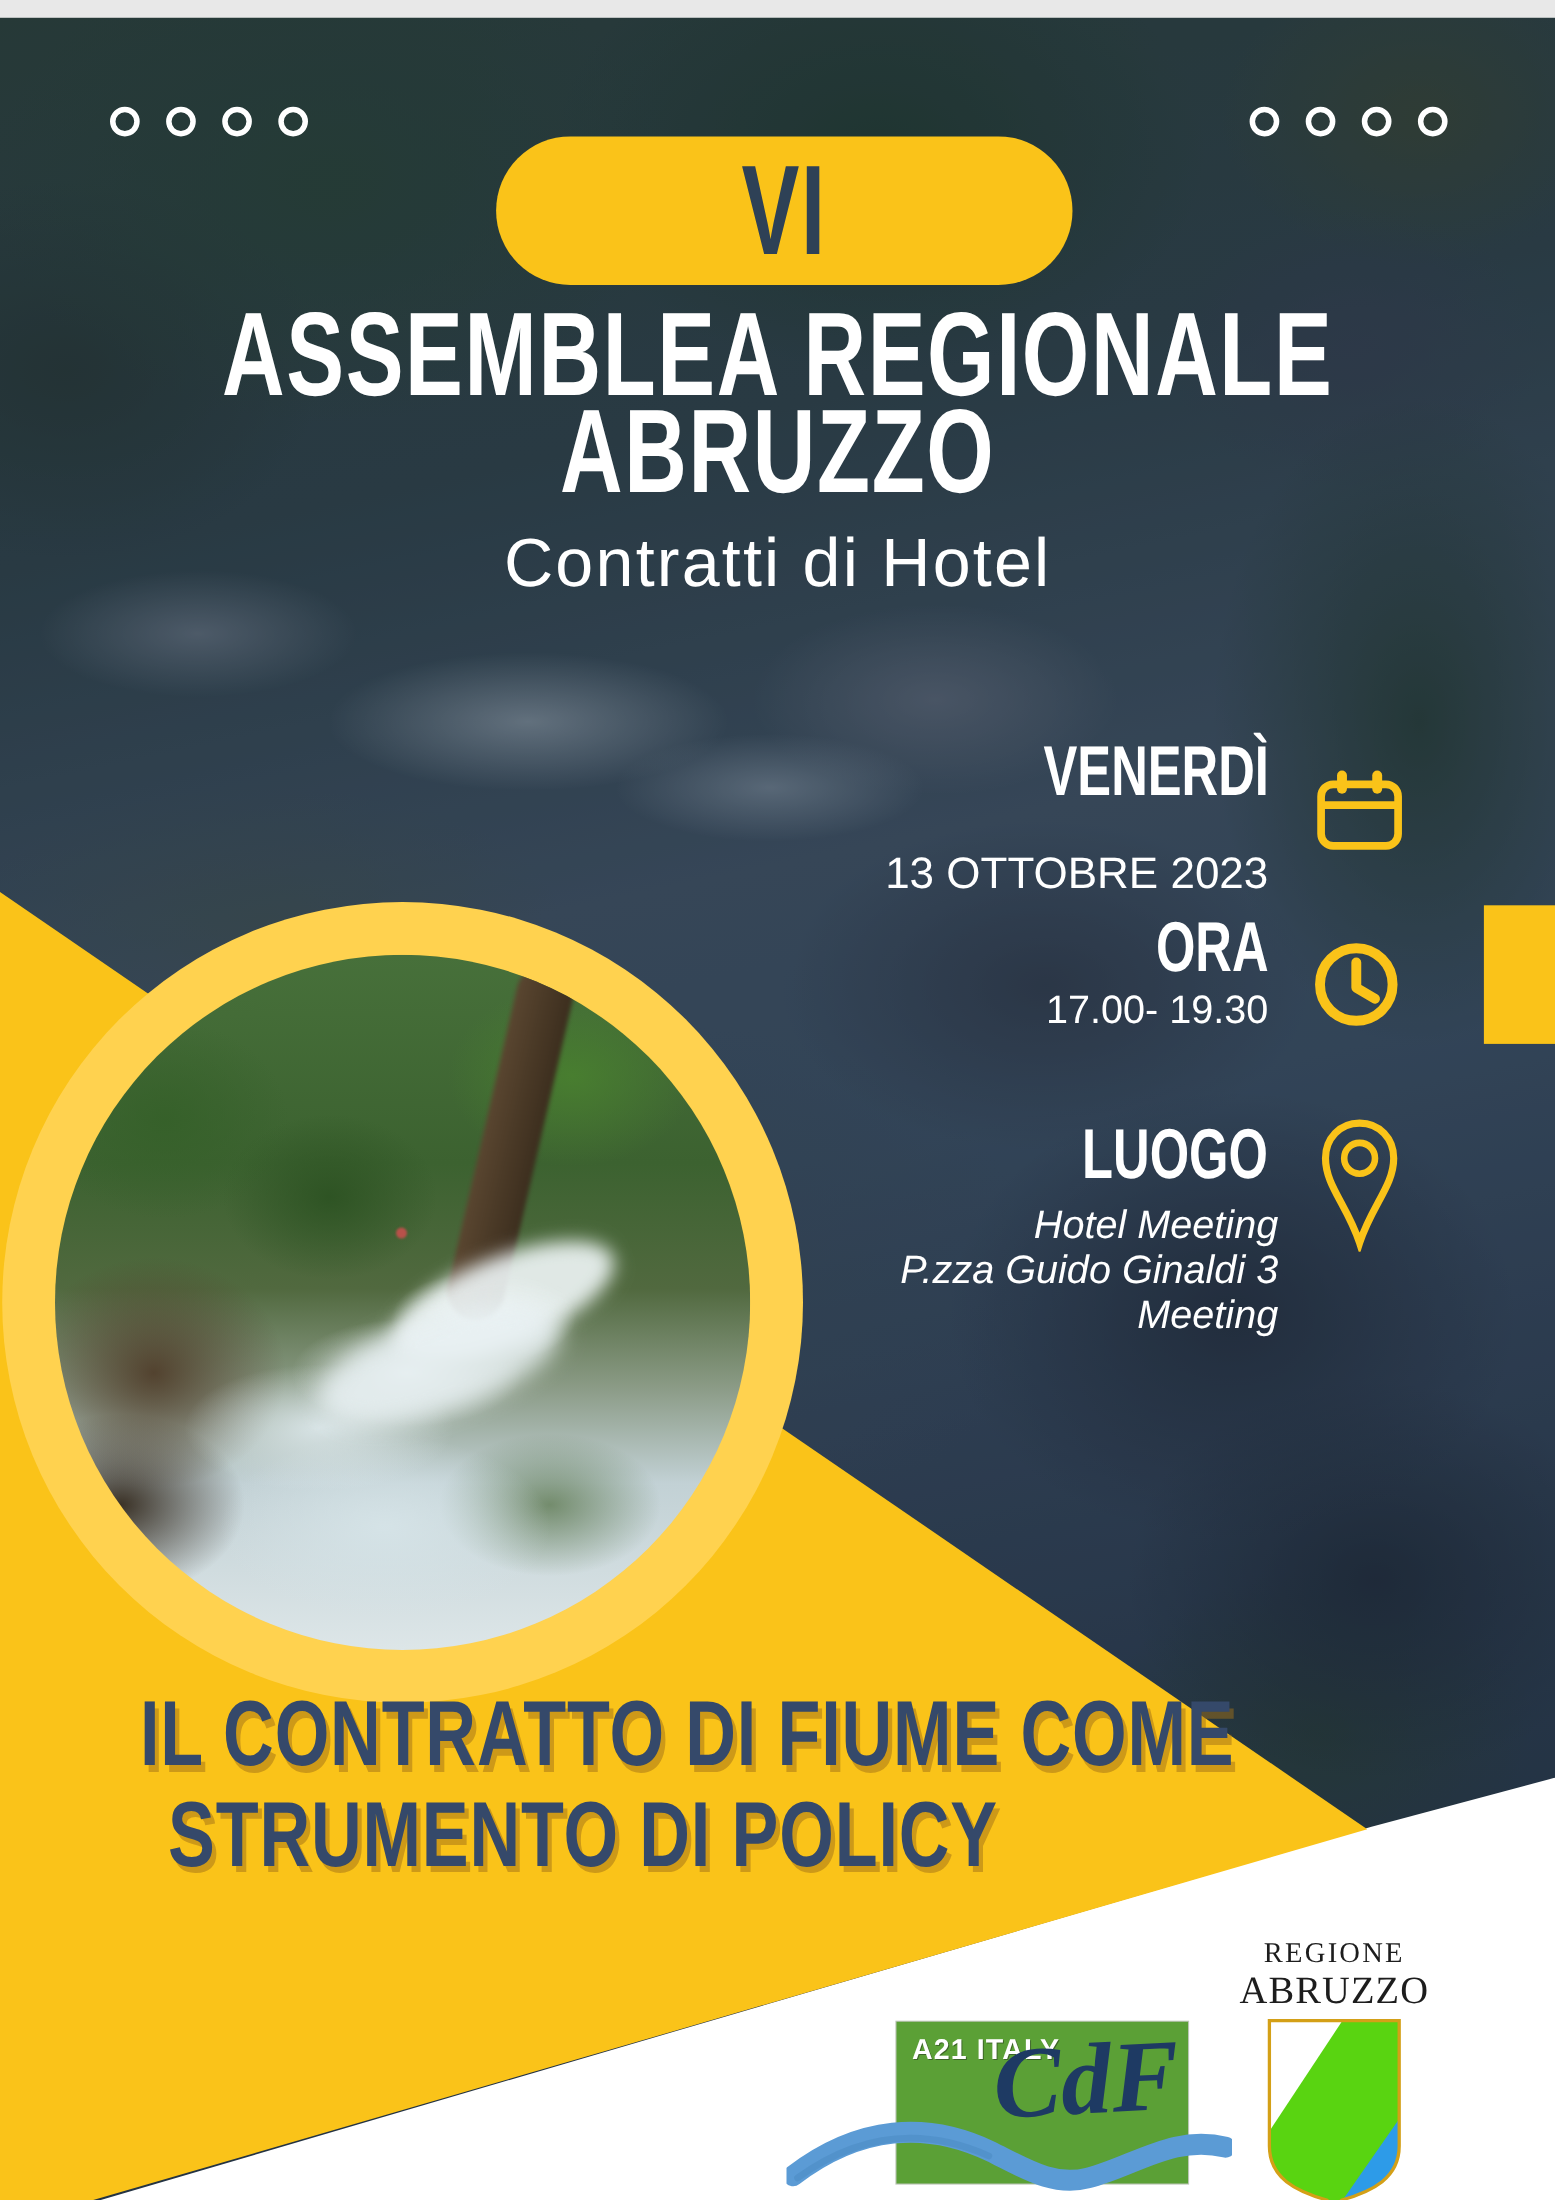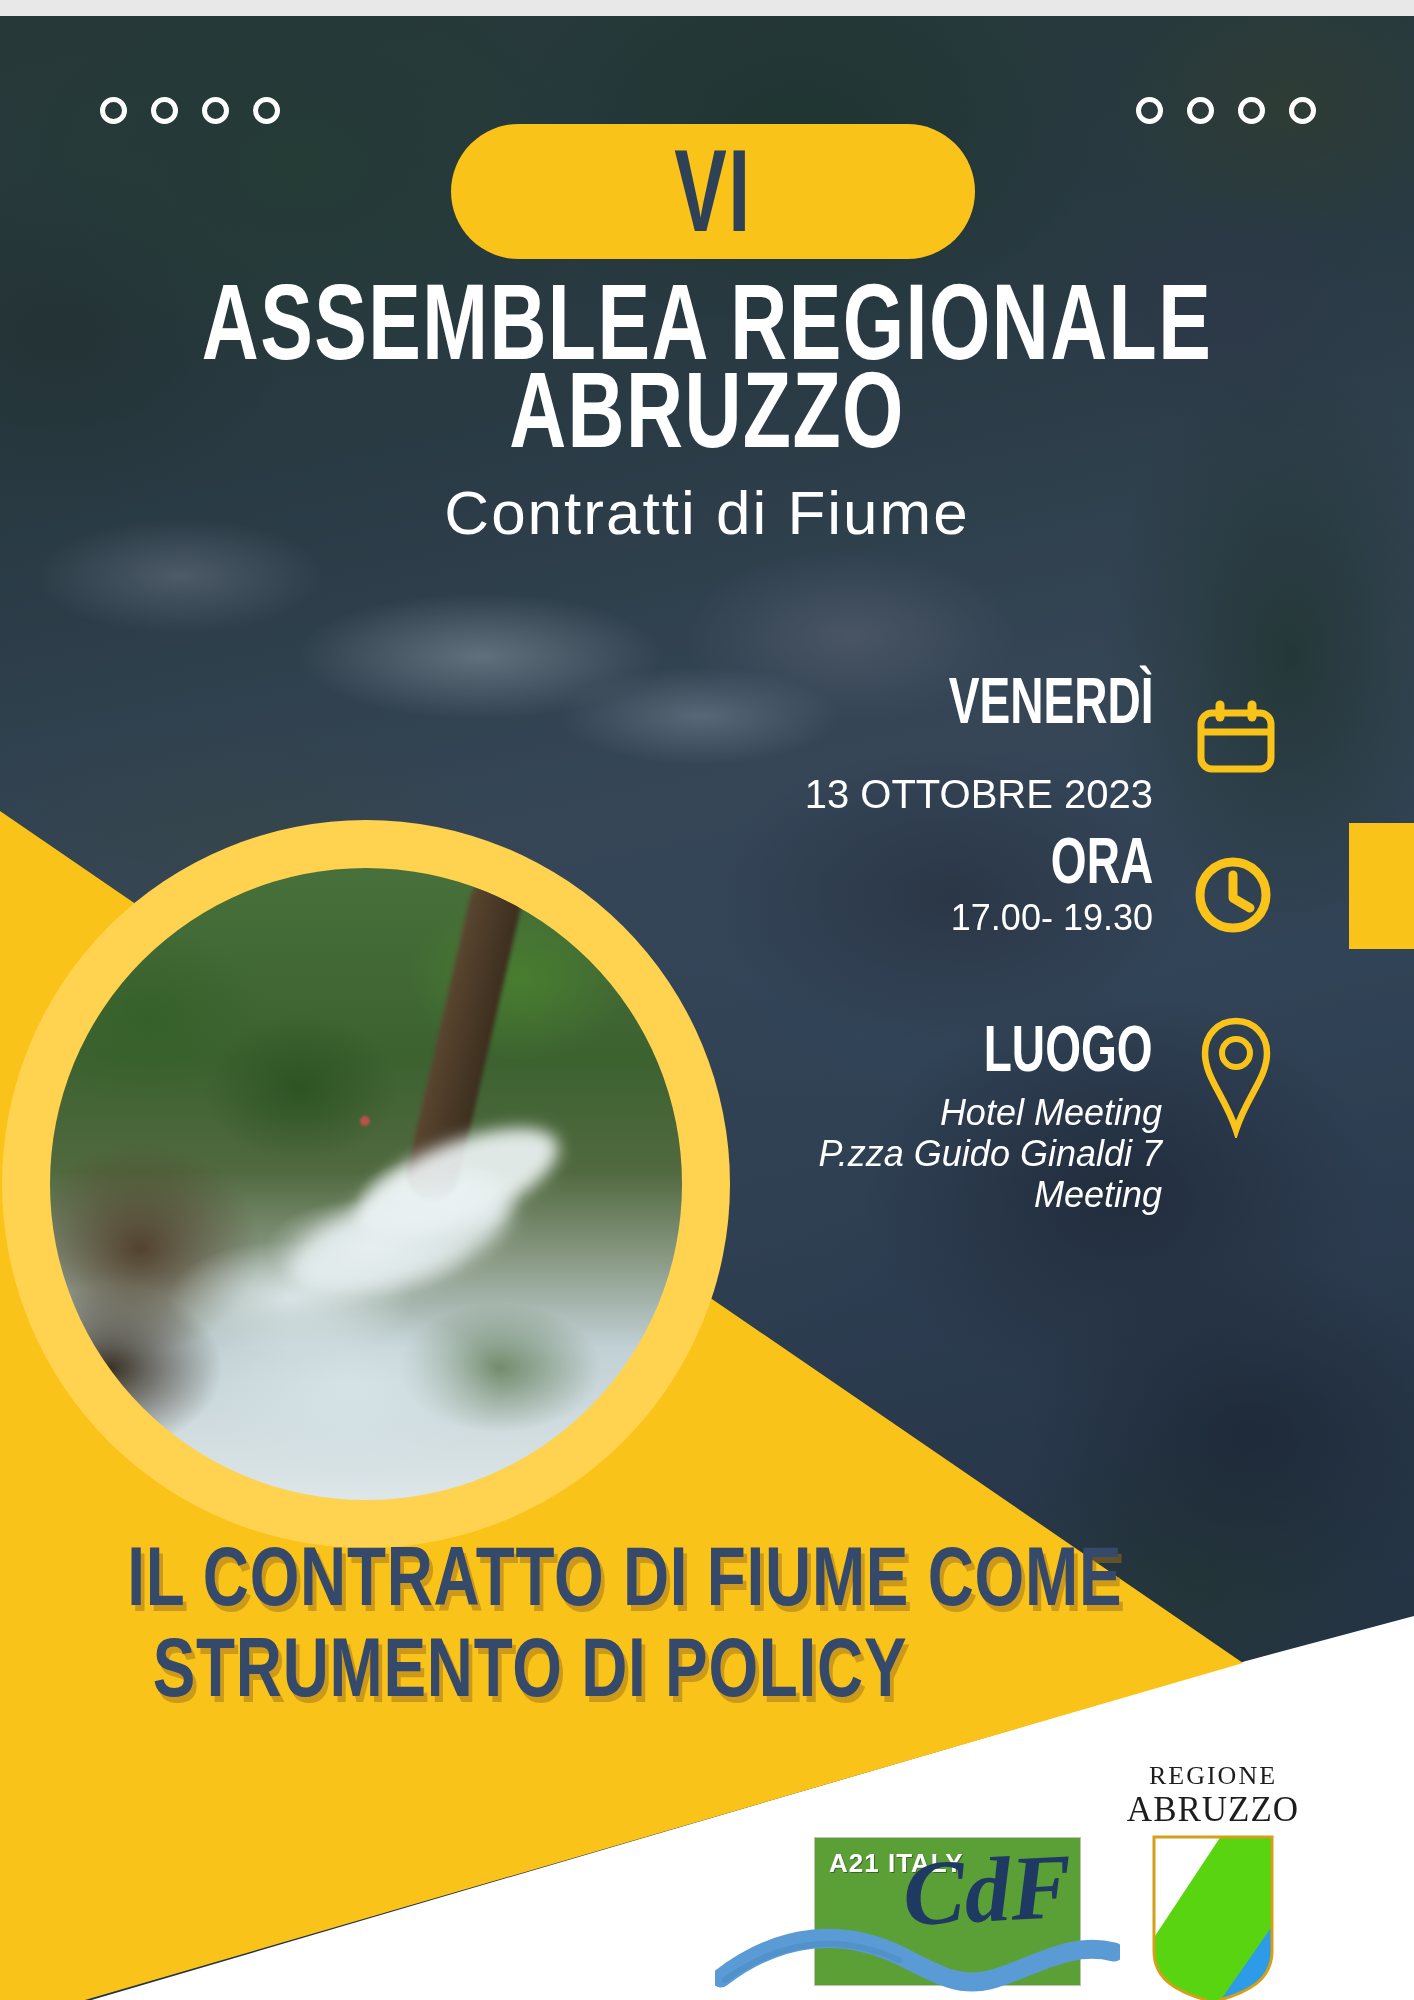--- a/index.html
+++ b/index.html
@@ -131,42 +131,42 @@
   </div>
 
   <div class="pill">
     <div class="vi">VI</div>
   </div>
 
   <div class="main-title">
     <div>ASSEMBLEA REGIONALE</div>
     <div>ABRUZZO</div>
   </div>
-  <div class="subtitle">Contratti di Fiume</div>
+  <div class="subtitle">Contratti di Hotel</div>
 
   <div class="sch-label day-label">VENERDÌ</div>
   <div class="sch-text date-text">13 OTTOBRE 2023</div>
   <svg class="icon icon-calendar" width="80" height="74" viewBox="0 0 80 74">
     <rect x="5" y="13" width="70" height="56" rx="11" fill="none" stroke="currentColor" stroke-width="7"></rect>
     <line x1="6" y1="32" x2="74" y2="32" stroke="currentColor" stroke-width="7"></line>
     <line x1="24" y1="5" x2="24" y2="17" stroke="currentColor" stroke-width="9" stroke-linecap="round"></line>
     <line x1="56" y1="5" x2="56" y2="17" stroke="currentColor" stroke-width="9" stroke-linecap="round"></line>
   </svg>
 
   <div class="sch-label time-label">ORA</div>
   <div class="sch-text time-text">17.00- 19.30</div>
   <svg class="icon icon-clock" width="82" height="82" viewBox="0 0 82 82">
     <circle cx="41" cy="41" r="33" fill="none" stroke="currentColor" stroke-width="9"></circle>
     <polyline points="41,21 41,44 58,54" fill="none" stroke="currentColor" stroke-width="9" stroke-linecap="round" stroke-linejoin="round"></polyline>
   </svg>
 
   <div class="sch-label place-label">LUOGO</div>
   <div class="sch-text place-text">
     <div>Hotel Meeting</div>
-    <div>P.zza Guido Ginaldi 7</div>
+    <div>P.zza Guido Ginaldi 3</div>
     <div>Meeting</div>
   </div>
   <svg class="icon icon-pin" width="72" height="122" viewBox="0 0 72 122">
     <path d="M36,5 C18,5 5,19 5,37 C5,62 25,80 36,114 C47,80 67,62 67,37 C67,19 54,5 36,5 Z" fill="none" stroke="currentColor" stroke-width="6.5"></path>
     <circle cx="36" cy="37" r="14" fill="none" stroke="currentColor" stroke-width="6"></circle>
   </svg>
 
   <div class="circle-ring"></div>
   <div class="circle-photo">
     <div class="trunk"></div>

